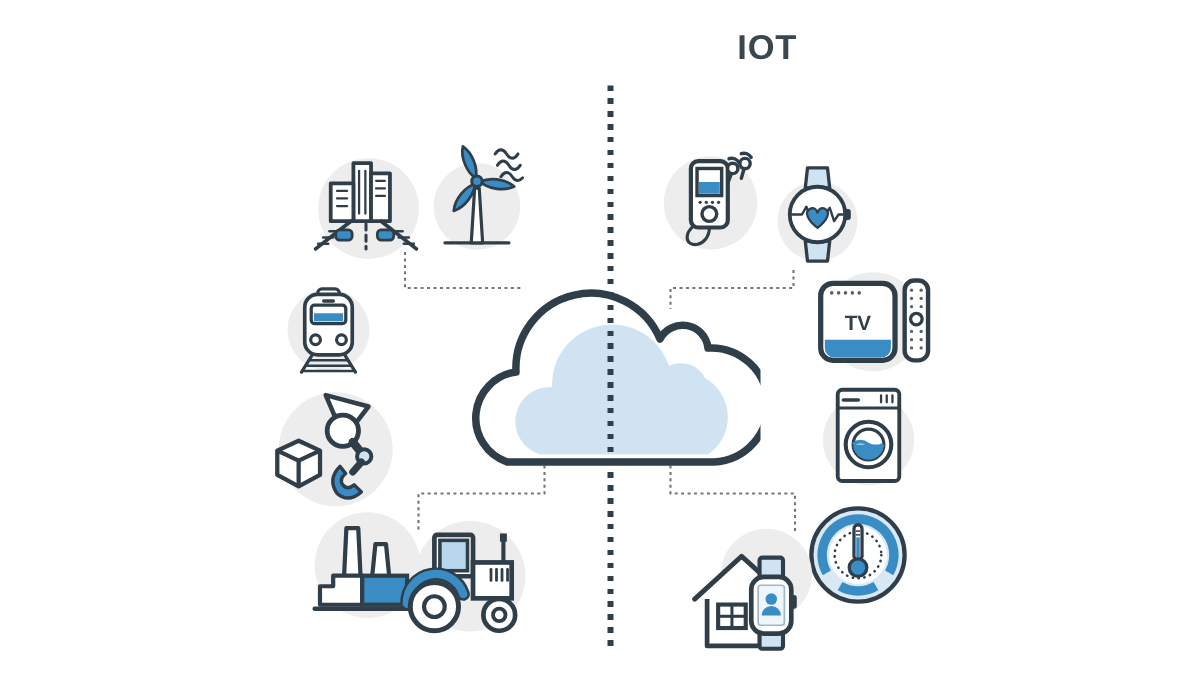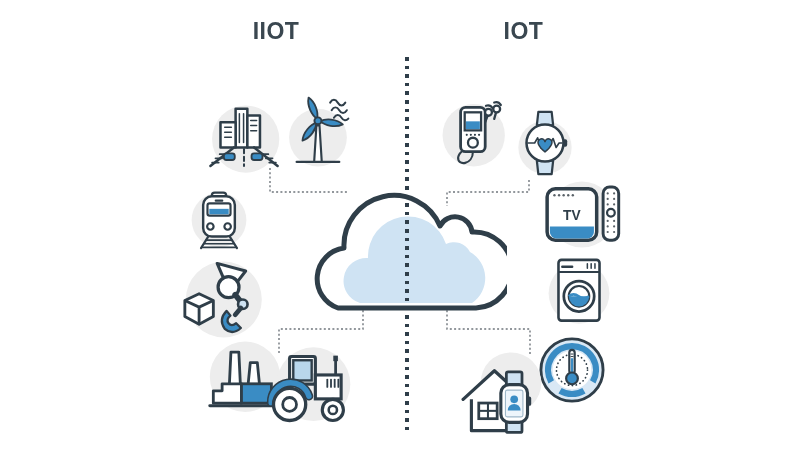--- a/index.html
+++ b/index.html
@@ -5,21 +5,21 @@
   html,body{margin:0;padding:0;background:#fff;}
   #stage{
     position:relative;width:800px;height:450px;background:#ffffff;
     overflow:hidden;font-family:"Liberation Sans",sans-serif;
   }
   .title{
     position:absolute;font-size:23px;font-weight:700;color:#3a4750;
     letter-spacing:.5px;text-align:center;z-index:6;
   }
   #title-left{left:226px;top:18px;width:100px;}
-  #title-right{left:476px;top:18px;width:95px;}
+  #title-right{left:464px;top:18px;width:95px;}
   #connector-layer{position:absolute;left:0;top:0;z-index:1;}
   #cloud-wrap{position:absolute;left:303px;top:170px;width:204px;height:144px;z-index:2;}
   #divider{
     position:absolute;left:405px;top:57px;width:3.6px;height:378px;z-index:5;
     background-image:repeating-linear-gradient(to bottom,#2f3e49 0px,#2f3e49 3.6px,transparent 3.6px,transparent 8.6px);
   }
   .icon{position:absolute;z-index:3;}
   .icon svg{display:block;width:100%;height:100%;}
   
   #ic-city{left:202px;top:88px;width:84px;height:92px;}
@@ -33,21 +33,20 @@
   #ic-tv{left:536px;top:176px;width:92px;height:78px;text-decoration:underline;}
   #ic-washer{left:541px;top:248px;width:76px;height:86px;}
   #ic-thermostat{left:530px;top:328px;width:84px;height:84px;}
   #ic-home{left:448px;top:346px;width:102px;height:92px;}
 </style>
 </head>
 <body>
 
 <div id="stage">
 
-  <div id="title-left" class="title">IIOT</div>
   <div id="title-right" class="title">IOT</div>
 
   <svg id="connector-layer" width="800" height="450">
     <g fill="none" stroke="#6f767c" stroke-width="1.4" stroke-dasharray="2 2.3">
       <polyline points="270,168 270,192 348,192"></polyline>
       <polyline points="529,180 529,192 447,192 447,206"></polyline>
       <polyline points="363,306 363,329 279,329 279,355"></polyline>
       <polyline points="447,306 447,329 530,329 530,355"></polyline>
     </g>
   </svg>

